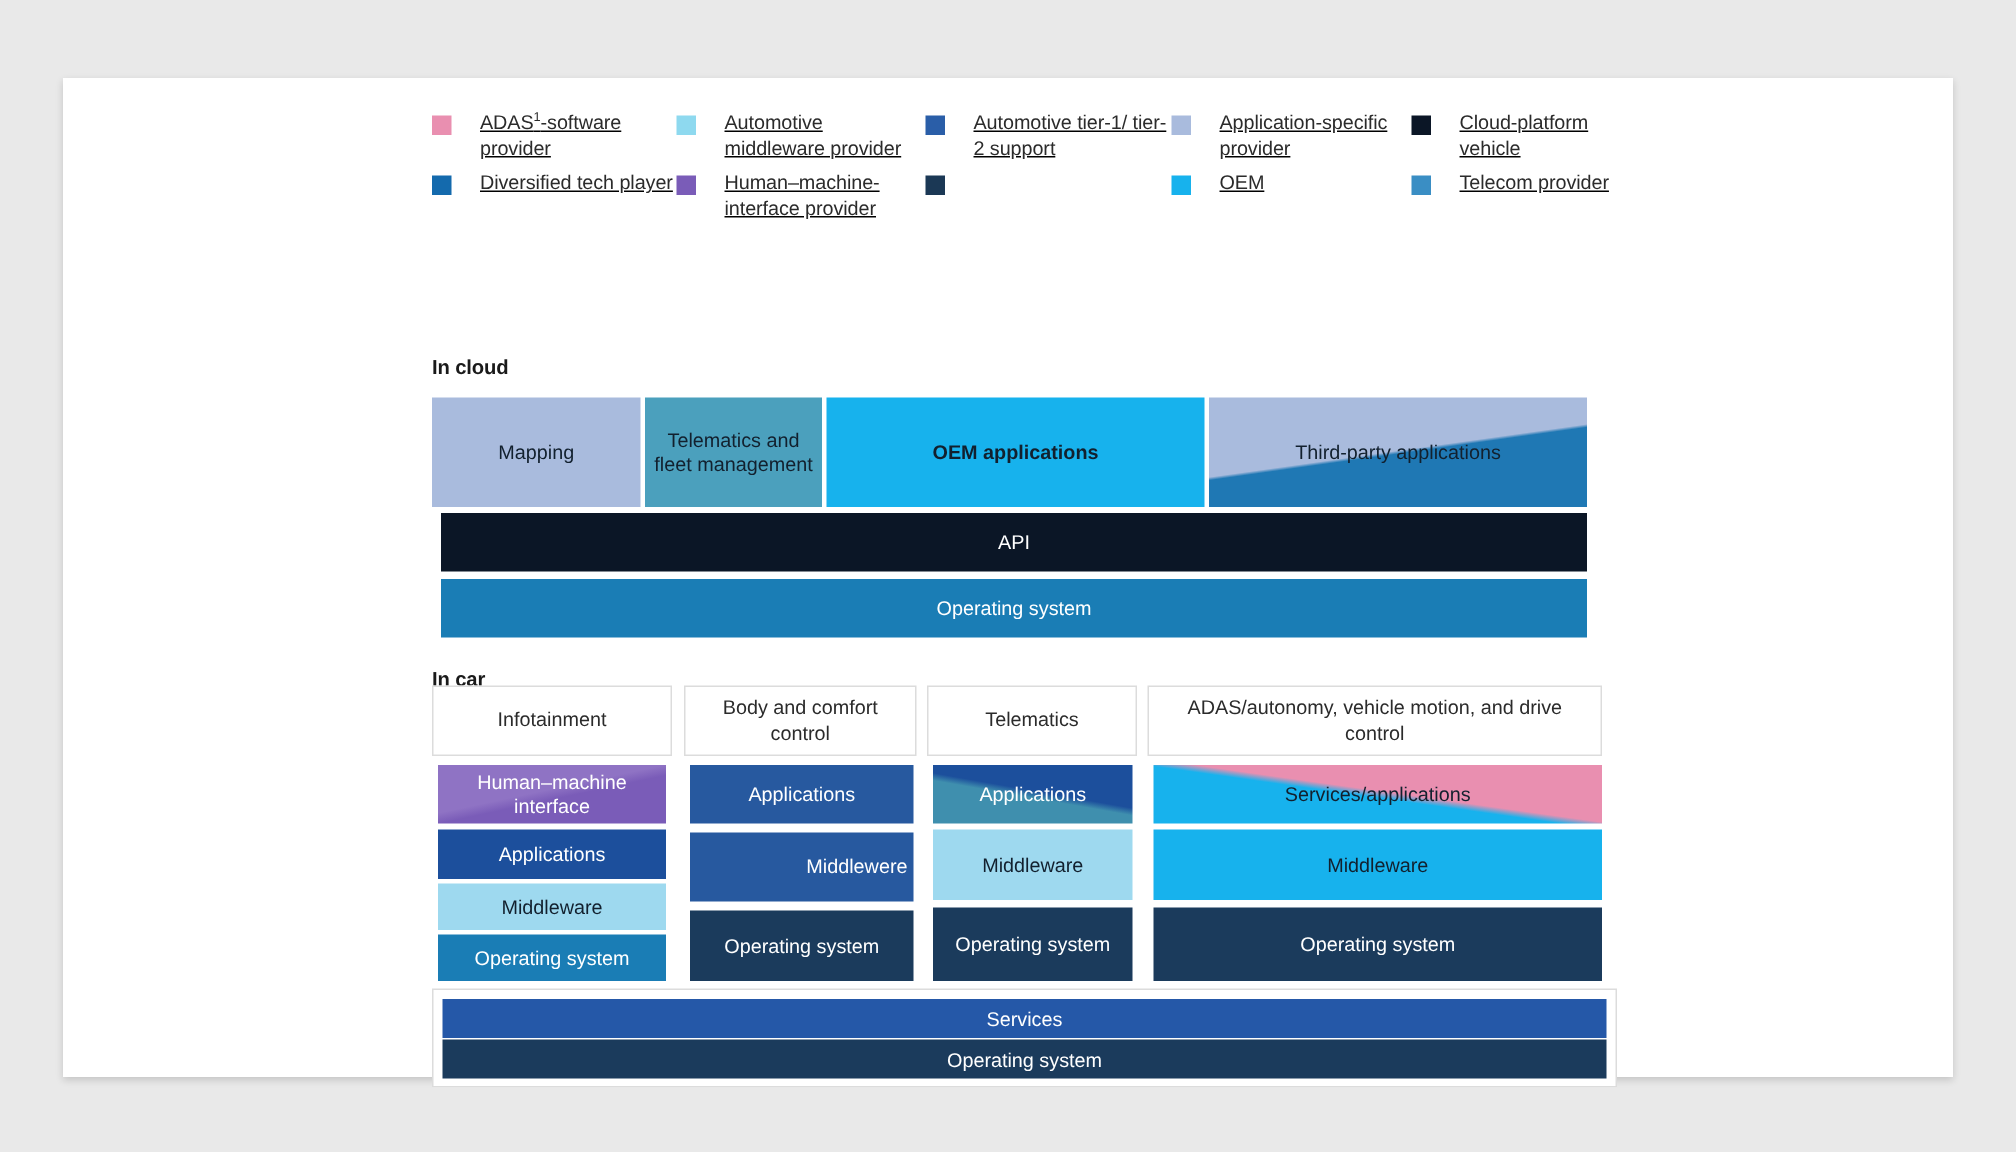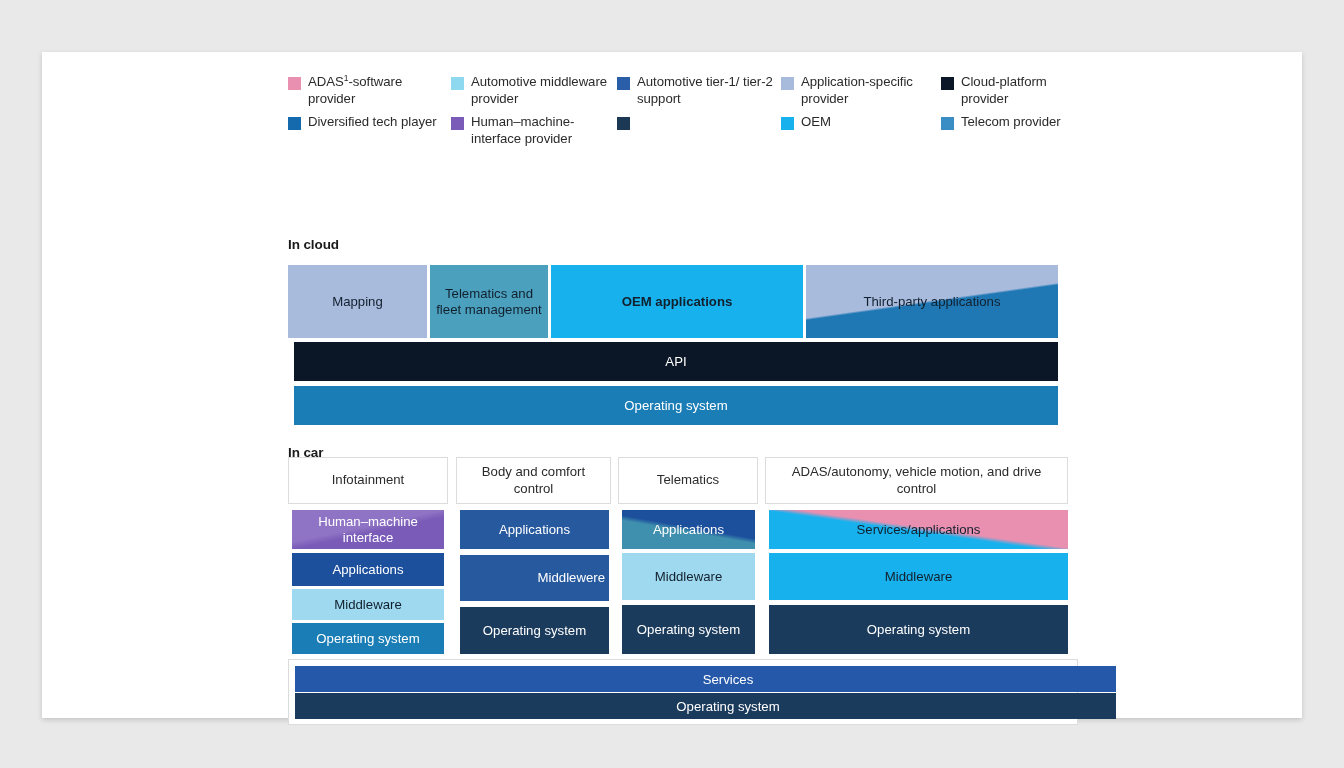--- a/index.html
+++ b/index.html
@@ -38,21 +38,22 @@
     width: 790px;
   }
   .legend-row {
     display: flex;
     width: 790px;
     margin-bottom: 7px;
   }
   .legend-item {
     display: flex;
     align-items: flex-start;
-    gap: 7px;
+    gap: 19px;
+    text-decoration: underline;
   }
   .lw { width: 13px; height: 13px; flex: 0 0 13px; margin-top: 3px; }
   .lt {
     font-size: 13.2px;
     line-height: 16.5px;
     color: #2b2b2b;
     letter-spacing: -0.05px;
   }
   .lt sup { font-size: 8.5px; vertical-align: super; line-height: 0; }
 
@@ -123,21 +124,20 @@
   }
   .band {
     position: absolute;
     left: 6px;
     width: 776px;
     display: flex;
     align-items: center;
     justify-content: center;
     font-size: 13.2px;
     color: #ffffff;
-    padding-left: 45px;
   }
 </style>
 </head>
 <body>
 
 <div id="card">
   <div id="inner">
 
     <div class="legend">
 
@@ -153,21 +153,21 @@
         <div class="legend-item c2">
           <span class="lw" style="background:#2a5ea8"></span>
           <span class="lt">Automotive tier-1/ tier-2 support</span>
         </div>
         <div class="legend-item c3">
           <span class="lw" style="background:#a9bbdd"></span>
           <span class="lt">Application-specific provider</span>
         </div>
         <div class="legend-item c4">
           <span class="lw" style="background:#0b1626"></span>
-          <span class="lt">Cloud-platform provider</span>
+          <span class="lt">Cloud-platform vehicle</span>
         </div>
       </div>
 
       <div class="legend-row">
         <div class="legend-item c0">
           <span class="lw" style="background:#146aad"></span>
           <span class="lt">Diversified tech player</span>
         </div>
         <div class="legend-item c1">
           <span class="lw" style="background:#7a5cb8"></span>

